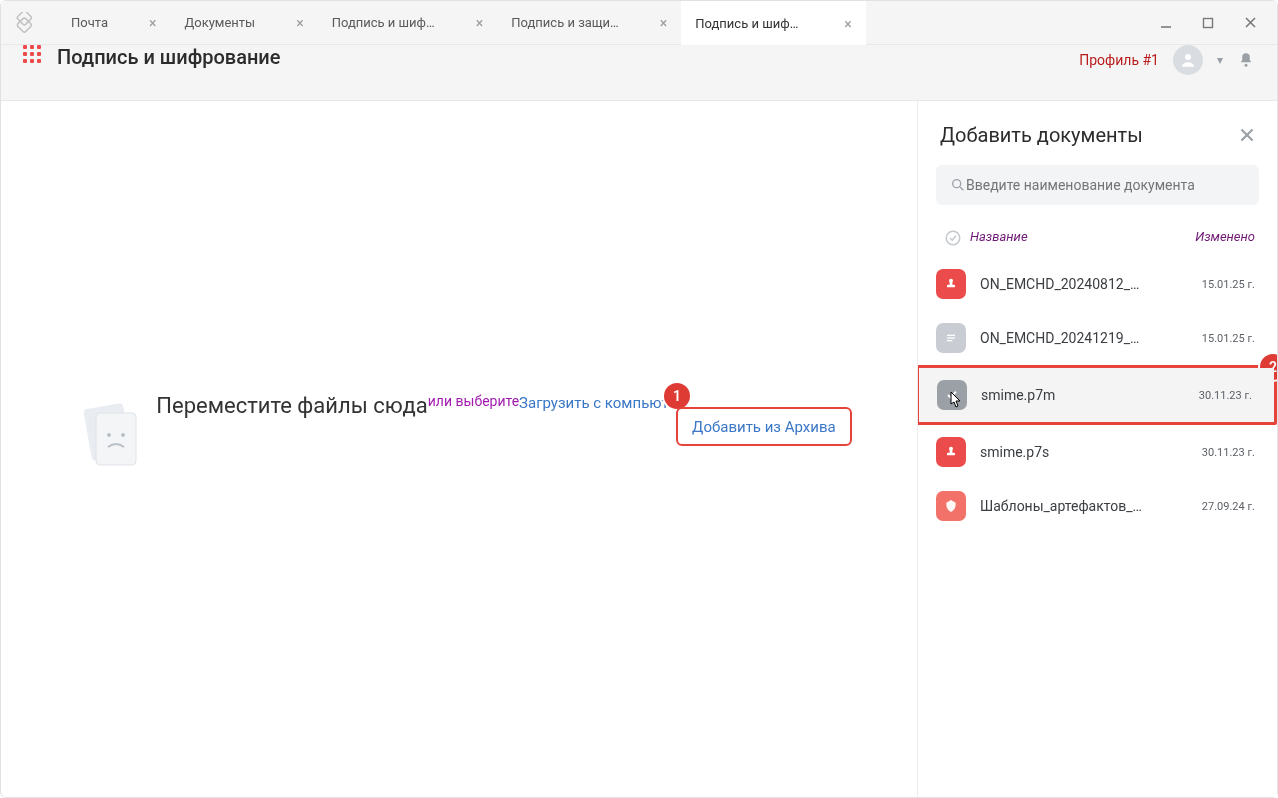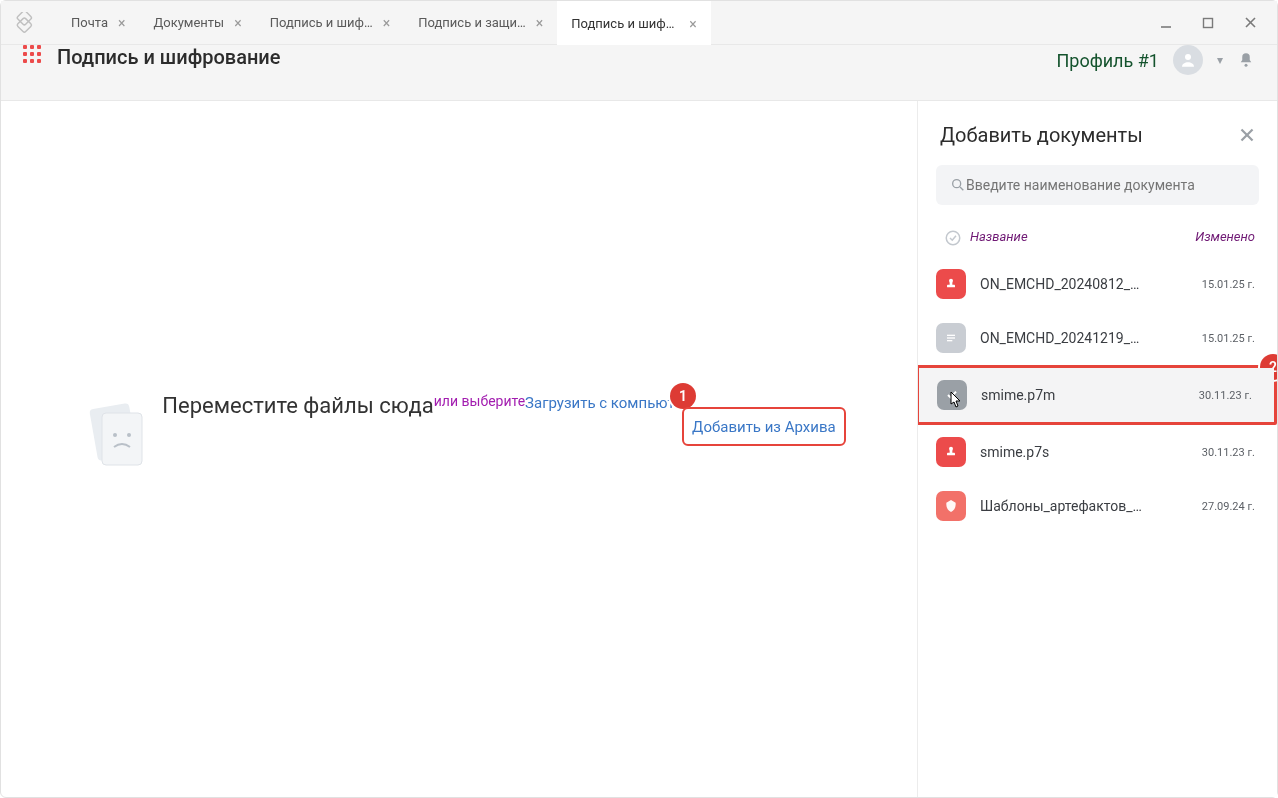--- a/index.html
+++ b/index.html
@@ -3,48 +3,48 @@
 <meta charset="utf-8">
 <style>
   * { box-sizing: border-box; margin: 0; padding: 0; font-family: -apple-system, BlinkMacSystemFont, "Segoe UI", Roboto, Arial, sans-serif; }
   html, body { width: 1278px; height: 798px; overflow: hidden; background: #fff; }
   .window { position: relative; width: 1278px; height: 798px; border: 1px solid #e1e1e1; border-radius: 6px; background: #fff; display: flex; flex-direction: column; }
 
   
   .titlebar { height: 44px; background: #f5f5f5; display: flex; align-items: center; padding-left: 10px; border-bottom: 1px solid #e8e8e8; }
   .app-logo { width: 28px; height: 28px; display: flex; align-items: center; justify-content: center; margin-right: 18px; color: #b8b8b8; }
   .tabs { display: flex; height: 44px; align-items: stretch; flex: 1; }
-  .tab { display: flex; align-items: center; padding: 0 14px; font-size: 13px; color: #5a5a5a; height: 44px; position: relative; cursor: pointer; }
+  .tab { display: flex; align-items: center; padding: 0 14px; font-size: 13px; color: #5a5a5a; height: 44px; position: relative; cursor: pointer; gap: 31px; }
   .tab.active { background: #fff; border-top: 2px solid transparent; color: #333; }
   .tab .tab-close { margin-left: 10px; font-size: 14px; color: #9a9a9a; }
   .tab-label { max-width: 108px; overflow: hidden; text-overflow: ellipsis; white-space: nowrap; }
   .win-controls { display: flex; align-items: center; gap: 24px; padding: 0 18px; color: #7a7a7a; }
   .win-btn { width: 18px; height: 18px; display:flex; align-items:center; justify-content:center; cursor:pointer; font-size:14px; }
 
   
   .toolbar { height: 56px; background: #f5f5f5; display: flex; align-items: flex-start; padding: 0 22px; border-bottom: 1px solid #e8e8e8; }
   .apps-grid-icon { width: 18px; height: 18px; display: grid; grid-template-columns: repeat(3,4px); grid-auto-rows: 4px; gap: 3px; margin-right: 16px; cursor:pointer; }
   .apps-grid-icon span { width: 4px; height: 4px; background: #ec4b4b; border-radius: 1px; }
   .toolbar-title { font-size: 20px; color: #2c2c2c; font-weight: 500; }
   .toolbar-right { margin-left: auto; display: flex; align-items: center; gap: 14px; }
-  .profile-label { font-size: 18px; color: #14532d; }
+  .profile-label { font-size: 14px; color: #b91c1c; }
   .profile-avatar { width: 30px; height: 30px; border-radius: 50%; background: #d9dde2; display:flex; align-items:center; justify-content:center; color:#fff; }
   .profile-caret { color:#9aa0a6; font-size:12px; }
   .bell { color:#9aa0a6; font-size:18px; }
 
   
   .body { flex: 1; display: flex; overflow: hidden; }
   .main { flex: 1; position: relative; display:flex; align-items:center; justify-content:center; flex-direction:column; }
   .dropzone { display:flex; flex-direction:row; align-items:flex-start; text-align:center; }
   .sadfile-icon { width: 90px; height: 90px; margin-bottom: 22px; color:#cfd4da; }
   .drop-title { font-size: 22px; color: #333; margin-bottom: 10px; }
   .drop-or { font-size: 14px; color: #a21caf; margin-bottom: 18px; }
   .drop-link { font-size: 15px; color: #3a77c6; cursor:pointer; }
   .archive-wrap { position:relative; margin-top:14px; }
-  .archive-highlight { border: 2px solid #e6443b; border-radius: 6px; padding: 8px 8px; display:inline-block; }
+  .archive-highlight { border: 2px solid #e6443b; border-radius: 6px; padding: 8px 14px; display:inline-block; }
 
   
   .callout { position:absolute; width:26px; height:26px; border-radius:50%; background:#dd3b34; color:#fff; font-size:14px; font-weight:600; display:flex; align-items:center; justify-content:center; box-shadow: 0 0 0 2px #fff; }
   .callout-1 { top:-10px; right:-14px; }
 
   
   .sidepanel { width: 360px; border-left: 1px solid #ececec; display:flex; flex-direction:column; background:#fff; }
   .sp-header { display:flex; align-items:center; padding: 22px 22px 18px; }
   .sp-title { font-size: 20px; color:#2c2c2c; flex:1; }
   .sp-close { color:#9aa0a6; font-size:18px; cursor:pointer; }

